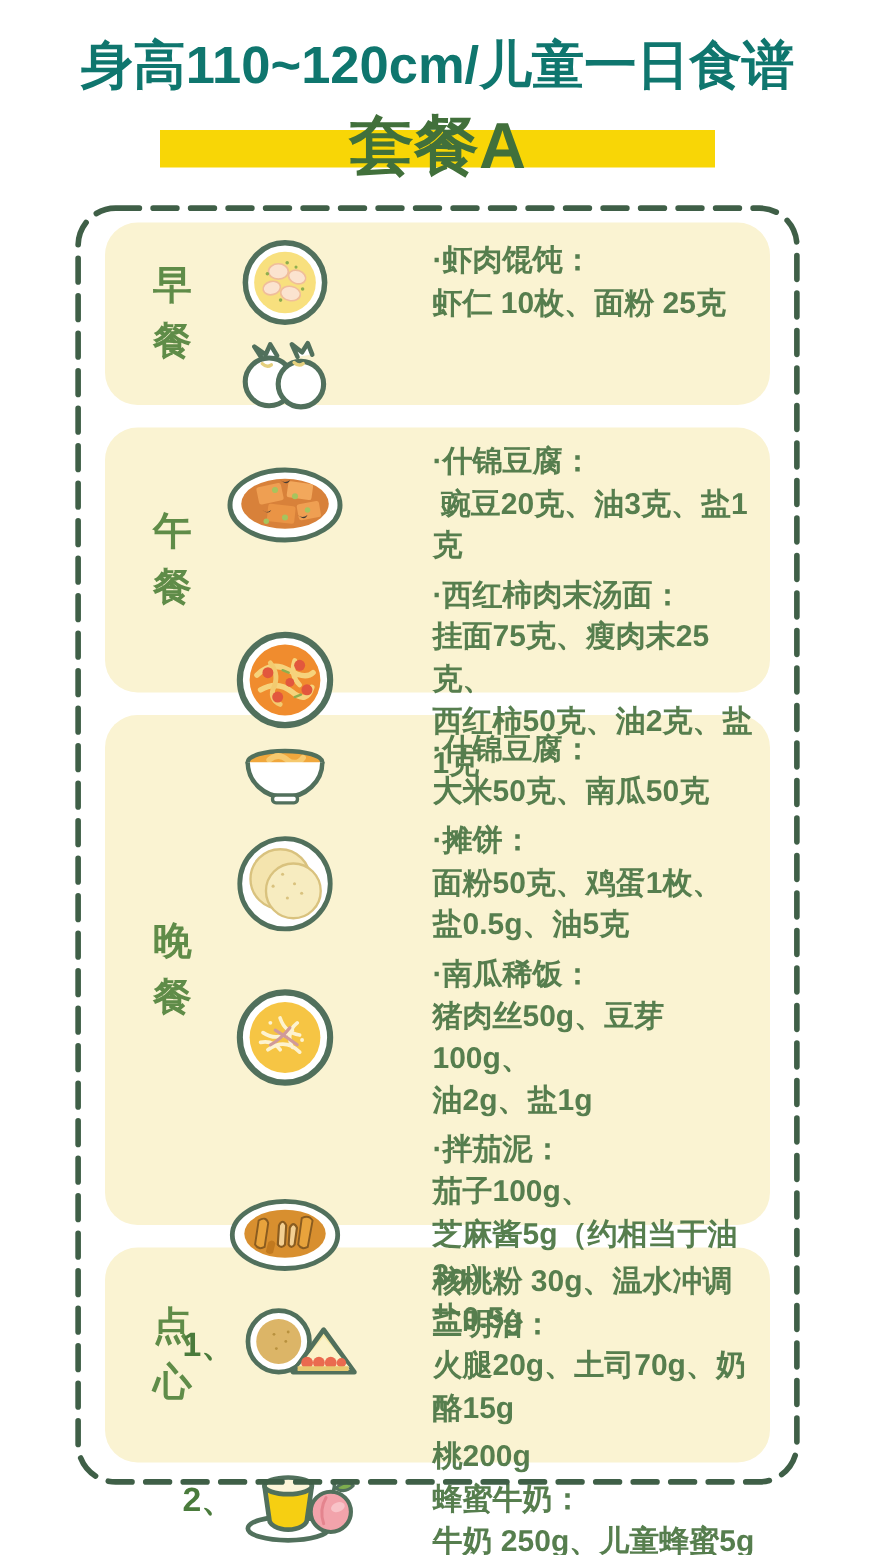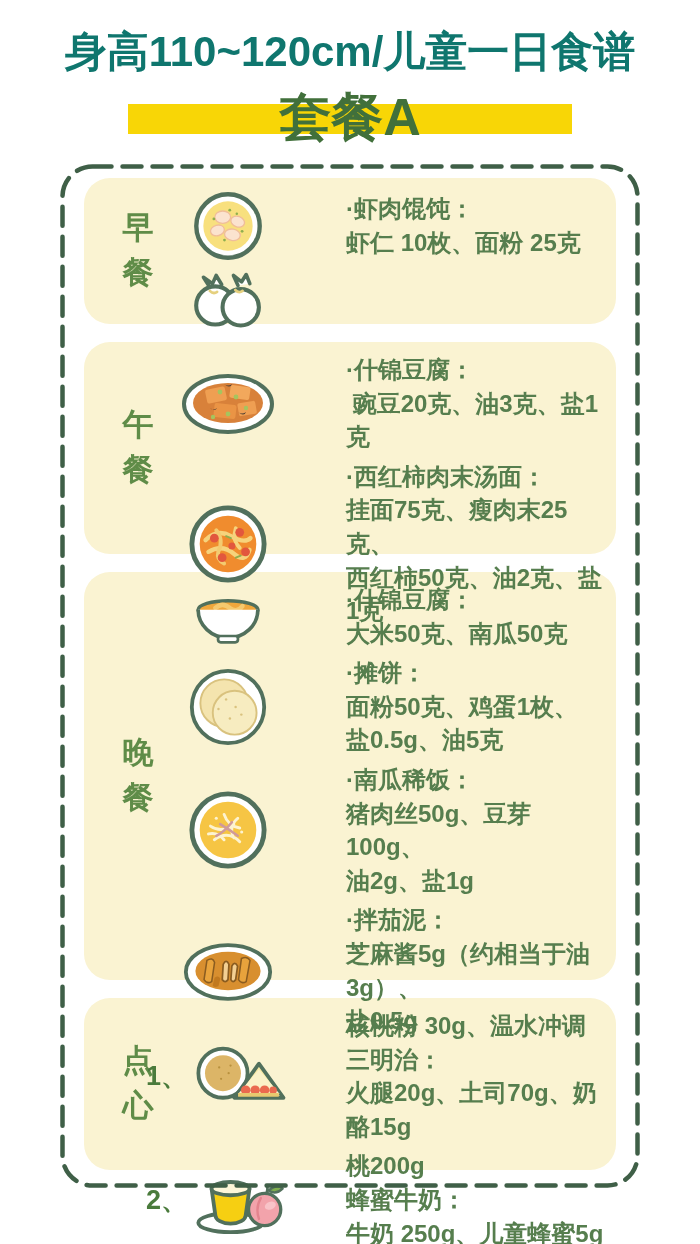--- a/index.html
+++ b/index.html
@@ -217,20 +217,21 @@
             <ellipse cx="48" cy="33" rx="34" ry="20" fill="#d88f2f"></ellipse>
             <path d="M26 22 q6 -4 8 2 l-3 20 q-5 3 -8 -2 z" fill="#e8a33c" stroke="#8a5c20" stroke-width="1.6"></path>
             <path d="M62 20 q6 -3 9 2 l-4 22 q-5 3 -8 -2 z" fill="#e8a33c" stroke="#8a5c20" stroke-width="1.6"></path>
             <path d="M43 26 q3 -6 6 0 l-1 16 q-3 4 -6 0 z" fill="#f3cf92" stroke="#8a5c20" stroke-width="1.8"></path>
             <path d="M52 28 q3 -6 6 0 l-2 14 q-3 4 -5 0 z" fill="#f3cf92" stroke="#8a5c20" stroke-width="1.8"></path>
             <path d="M34 40 q4 -3 6 1 l-2 8 q-4 2 -6 -1 z" fill="#c1791f"></path>
           </svg>
         </div>
         <div class="item-text">
           <span>·拌茄泥：</span>
+          <span>茄子100g、</span>
           <span>芝麻酱5g（约相当于油3g）、</span>
           <span>盐0.5g</span>
         </div>
       </div>
     </div>
   </div>
 
   <div class="meal-card" style="height:172px;margin-bottom:0;">
     <div class="meal-label-col">
       <div class="meal-label">点心</div>

